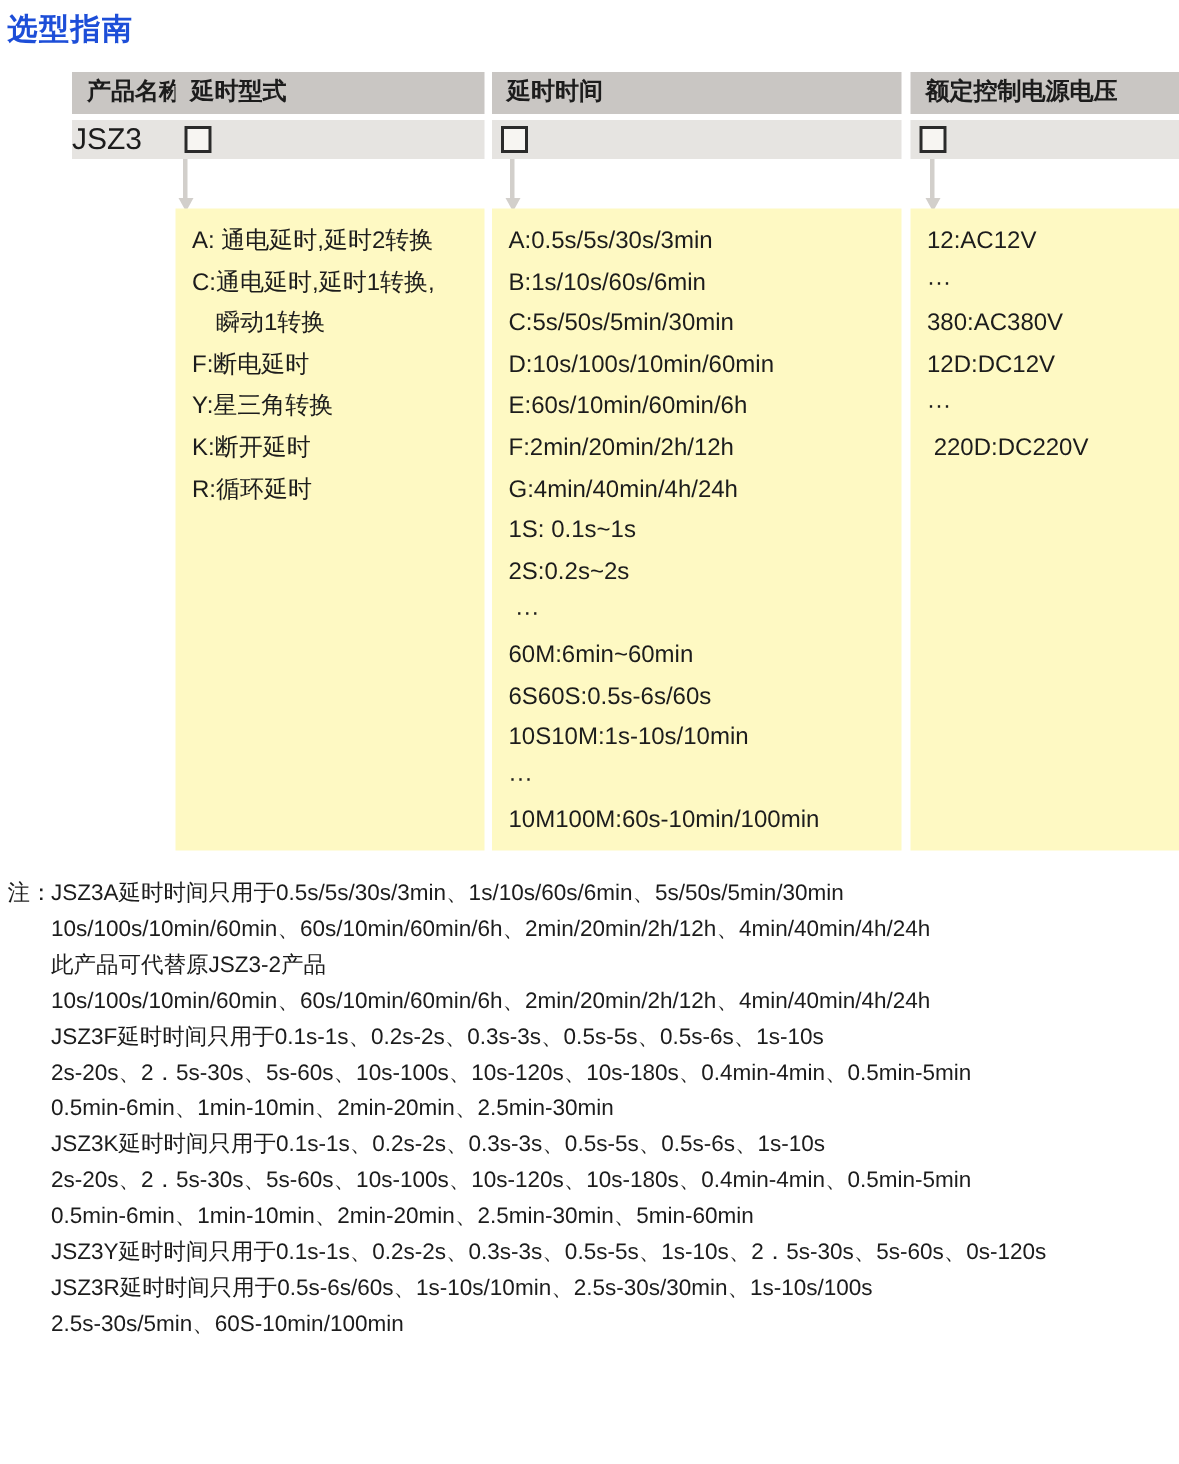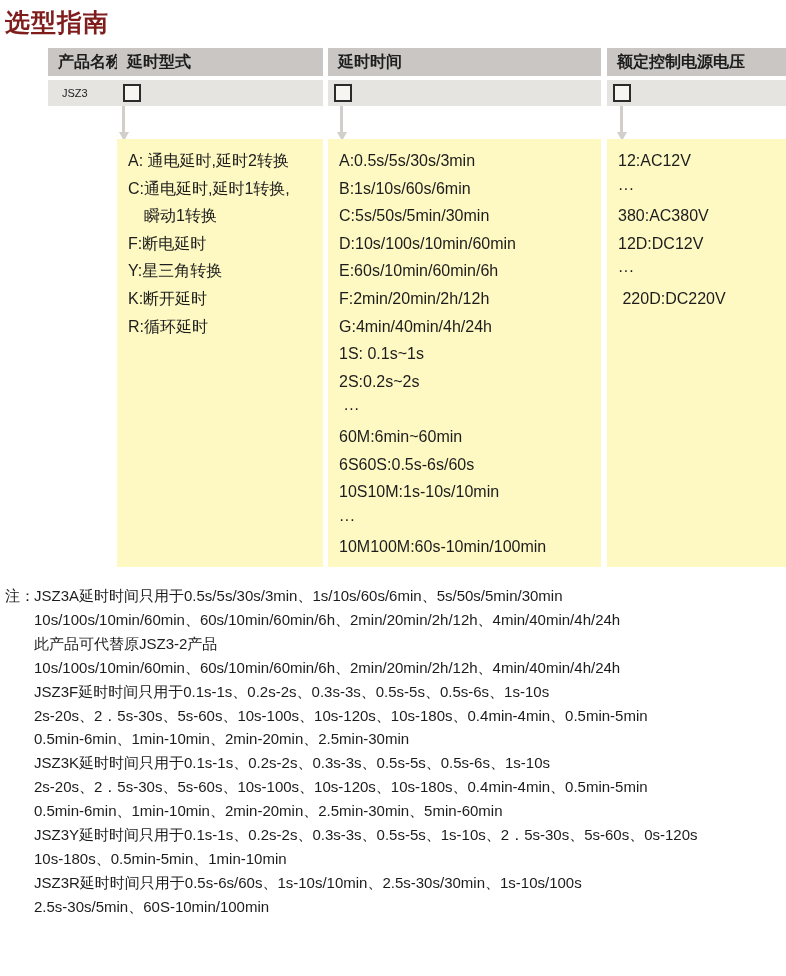--- a/index.html
+++ b/index.html
@@ -1,33 +1,33 @@
 <!DOCTYPE html>
 <html><head>
 <meta charset="utf-8">
 <style>
   * { margin:0; padding:0; box-sizing:border-box; }
   html,body { width:786px; height:976px; background:#fff; overflow:hidden;
               font-family:"Liberation Sans","DejaVu Sans",sans-serif; color:#1c1c1c; }
   #page { position:relative; width:786px; height:976px; }
 
-  .page-title { position:absolute; left:5px; top:6px; font-size:25px; font-weight:bold;
-                color:#7f1d1d; letter-spacing:1px; }
+  .page-title { position:absolute; left:5px; top:6px; font-size:20px; font-weight:bold;
+                color:#1d4ed8; letter-spacing:1px; }
 
   
   .c1 { left:0;     width:103px;margin-left:48px; }
   .c2 { left:117px; width:206px; }
   .c3 { left:328px; width:273px; }
   .c4 { left:607px; width:179px; }
 
   .hdr-cell { position:absolute; top:48px; height:28px; background:#c9c6c3;
               font-size:16px; font-weight:bold; line-height:28px; padding-left:10px;
               white-space:nowrap; overflow:hidden; }
   .val-cell { position:absolute; top:80px; height:26px; background:#e6e4e1;
-              font-size:11px; line-height:26px; padding-left:14px; }
+              font-size:20px; line-height:26px; padding-left:0; }
 
   .checkbox { position:absolute; left:6px; top:4px; width:18px; height:18px;
               border:2px solid #2a2a2a; background:#f7f5f2; }
 
   .arrow { position:absolute; top:106px; height:26px; width:3px; background:#d2cfcb; }
   .arrow::after { content:''; position:absolute; left:-3.5px; top:100%;
                   border:5px solid transparent; border-top:9px solid #d2cfcb; }
   .arrow.a2 { left:122px; } .arrow.a3 { left:340px; } .arrow.a4 { left:620px; }
 
   .options-panel { position:absolute; top:139px; height:428px; background:#fef9c3;
@@ -108,19 +108,18 @@
         <div class="note-line">10s/100s/10min/60min、60s/10min/60min/6h、2min/20min/2h/12h、4min/40min/4h/24h</div>
         <div class="note-line">此产品可代替原JSZ3-2产品</div>
         <div class="note-line">10s/100s/10min/60min、60s/10min/60min/6h、2min/20min/2h/12h、4min/40min/4h/24h</div>
         <div class="note-line">JSZ3F延时时间只用于0.1s-1s、0.2s-2s、0.3s-3s、0.5s-5s、0.5s-6s、1s-10s</div>
         <div class="note-line">2s-20s、2．5s-30s、5s-60s、10s-100s、10s-120s、10s-180s、0.4min-4min、0.5min-5min</div>
         <div class="note-line">0.5min-6min、1min-10min、2min-20min、2.5min-30min</div>
         <div class="note-line">JSZ3K延时时间只用于0.1s-1s、0.2s-2s、0.3s-3s、0.5s-5s、0.5s-6s、1s-10s</div>
         <div class="note-line">2s-20s、2．5s-30s、5s-60s、10s-100s、10s-120s、10s-180s、0.4min-4min、0.5min-5min</div>
         <div class="note-line">0.5min-6min、1min-10min、2min-20min、2.5min-30min、5min-60min</div>
         <div class="note-line">JSZ3Y延时时间只用于0.1s-1s、0.2s-2s、0.3s-3s、0.5s-5s、1s-10s、2．5s-30s、5s-60s、0s-120s</div>
-        <div class="note-line">10s-180s、0.5min-5min、1min-10min</div>
         <div class="note-line">JSZ3R延时时间只用于0.5s-6s/60s、1s-10s/10min、2.5s-30s/30min、1s-10s/100s</div>
         <div class="note-line">2.5s-30s/5min、60S-10min/100min</div>
       </div>
   </div>
 
 </div>
 
 </body></html>

